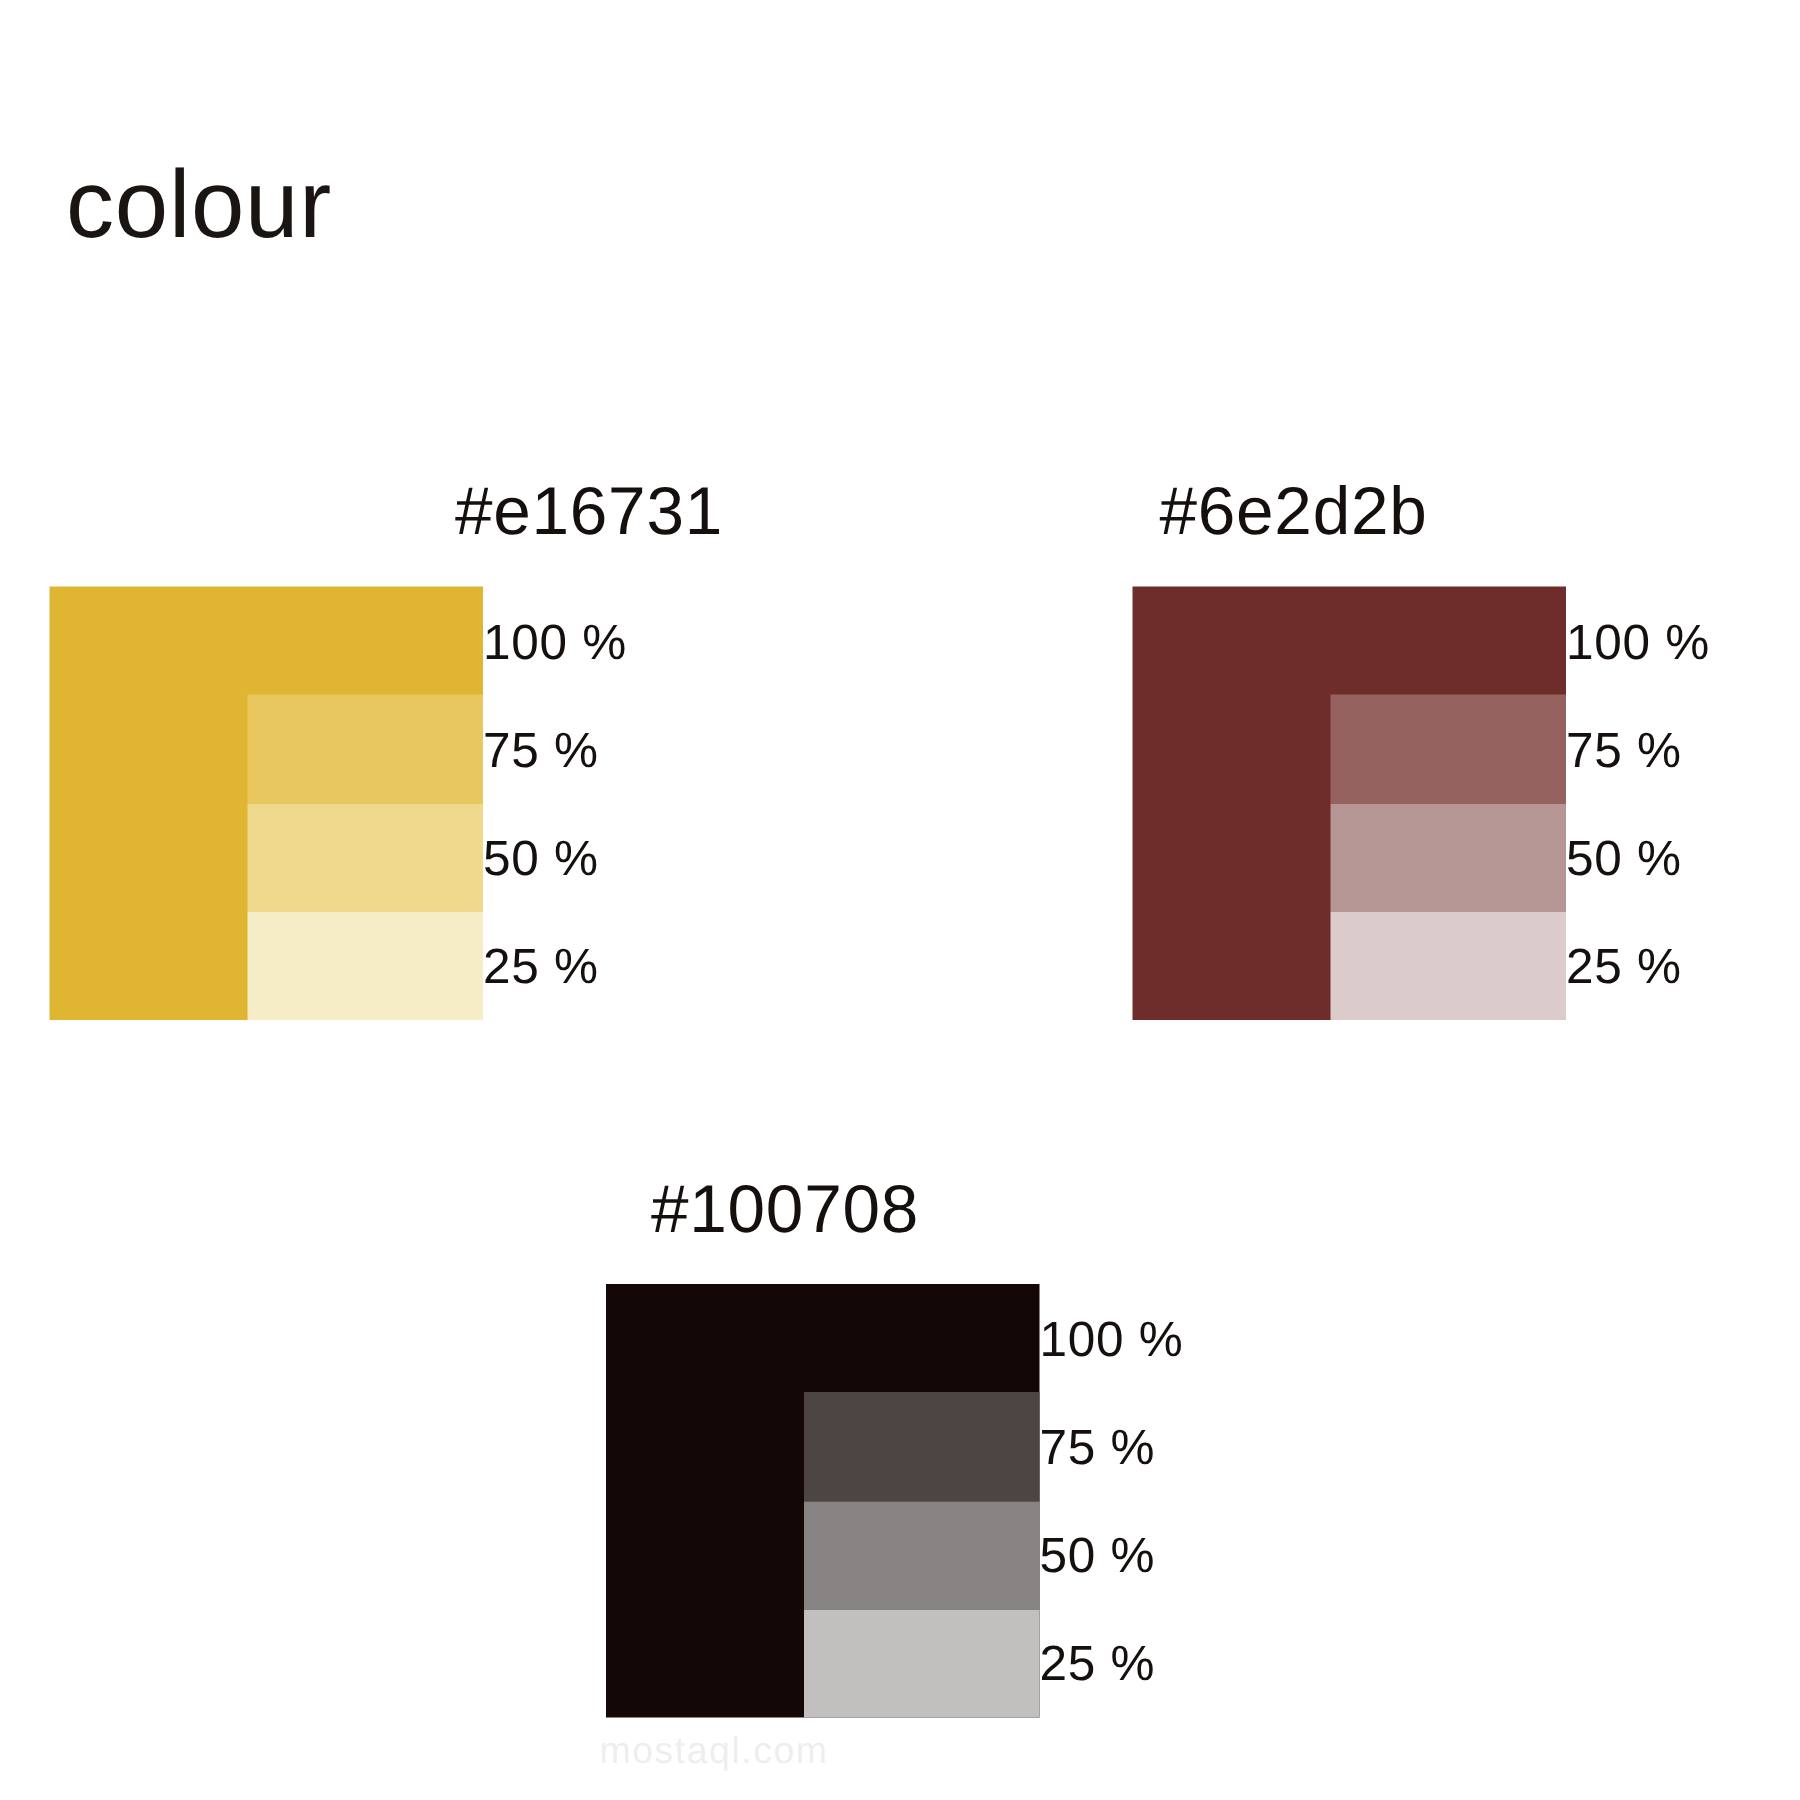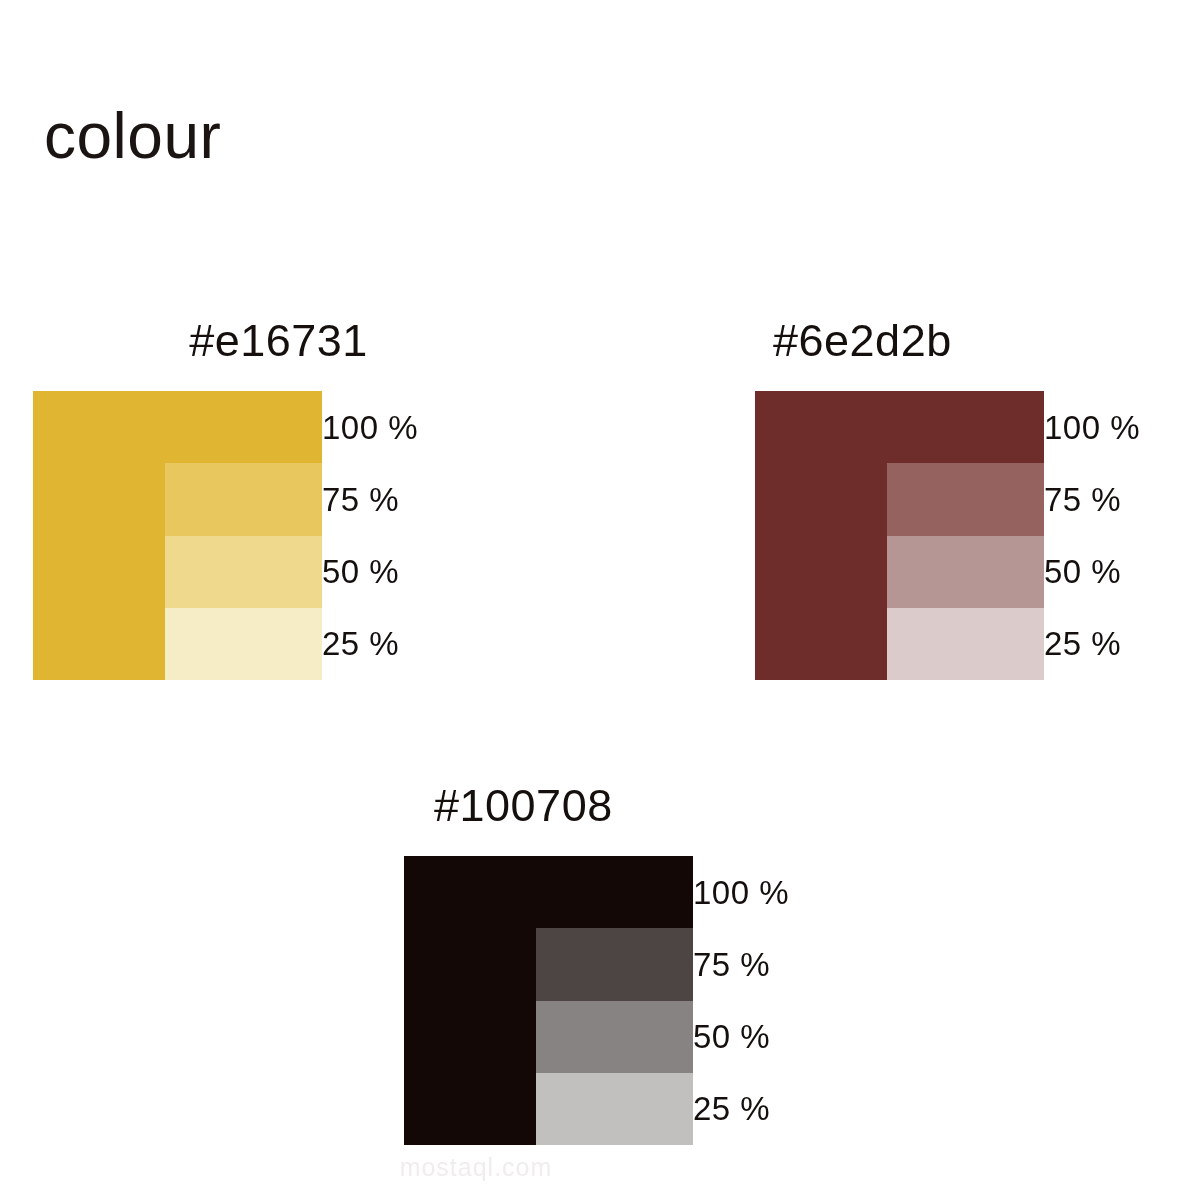--- a/index.html
+++ b/index.html
@@ -96,21 +96,21 @@
     color: #15100e;
     line-height: 1;
     white-space: nowrap;
   }
 
   
   #group-gold   { left: 33px;  top: 318px; }
   #group-maroon { left: 755px; top: 318px; }
   #group-dark   { left: 404px; top: 783px; }
 
-  #group-gold .swatch-hex   { text-align: center; padding-left: 42px; }
+  #group-gold .swatch-hex   { text-align: right; padding-left: 42px; }
   #group-maroon .swatch-hex { text-align: left; padding-left: 18px; }
   #group-dark .swatch-hex   { text-align: left; padding-left: 30px; }
 
   
   .watermark {
     position: absolute;
     left: 0;
     right: 0;
     bottom: 18px;
     text-align: center;

